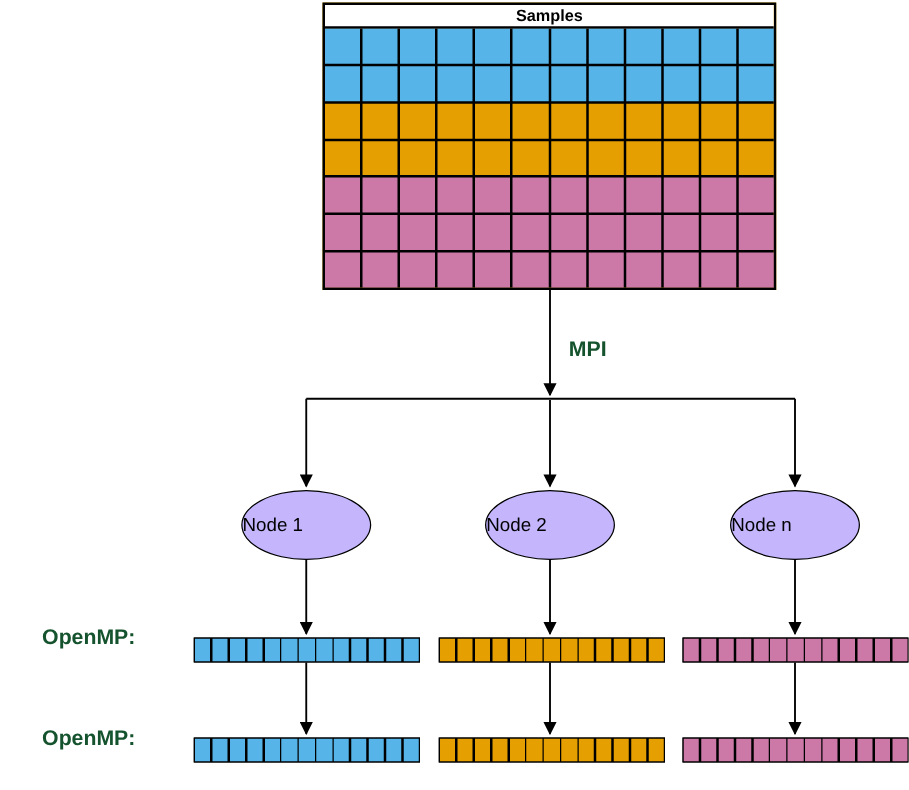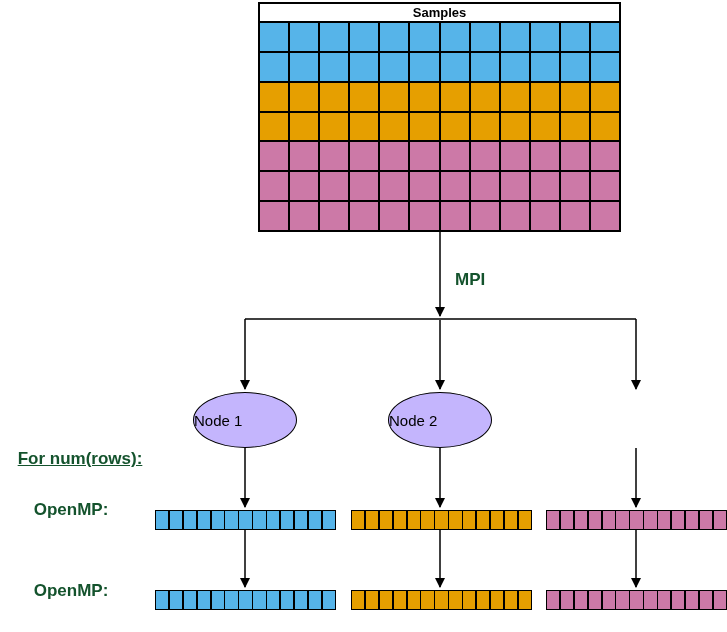--- a/index.html
+++ b/index.html
@@ -160,22 +160,24 @@
   </div>
 
   <div class="lbl lbl-mpi">MPI</div>
 
   <div class="node" style="left:193px; top:392px;">
     <span>Node 1</span>
   </div>
   <div class="node" style="left:388px; top:392px;">
     <span>Node 2</span>
   </div>
-
-  <div class="lbl lbl-forrows">For num(rows):</div>
+  <div class="node" style="left:584px; top:392px;">
+    <span>Node n</span>
+  </div>
+
   <div class="lbl lbl-openmp lbl-encrypt">
     <div>OpenMP:</div>
   </div>
   <div class="lbl lbl-openmp lbl-chi">
     <div>OpenMP:</div>
   </div>
 
   <div id="bars-layer">
       <div class="bar" style="left: 155px; top: 510px; grid-template-columns: repeat(13, 1fr);">
         <div class="cell" style="background: rgb(86, 180, 233);"></div>

